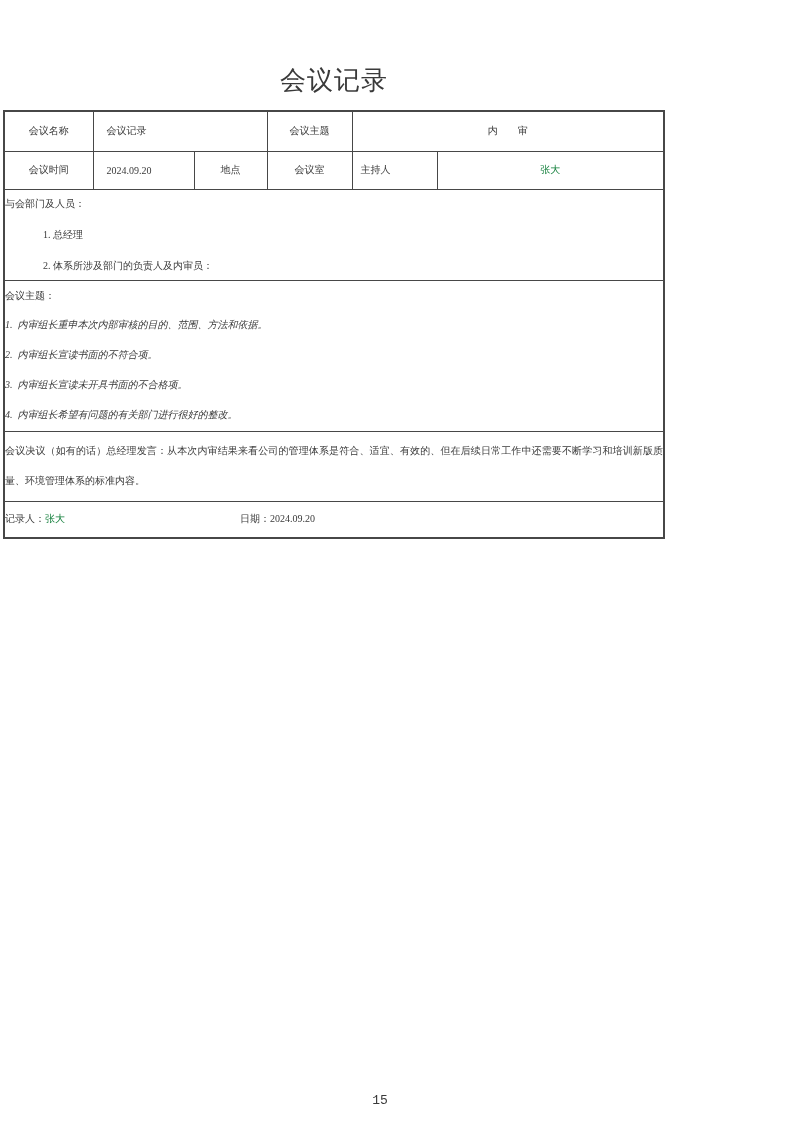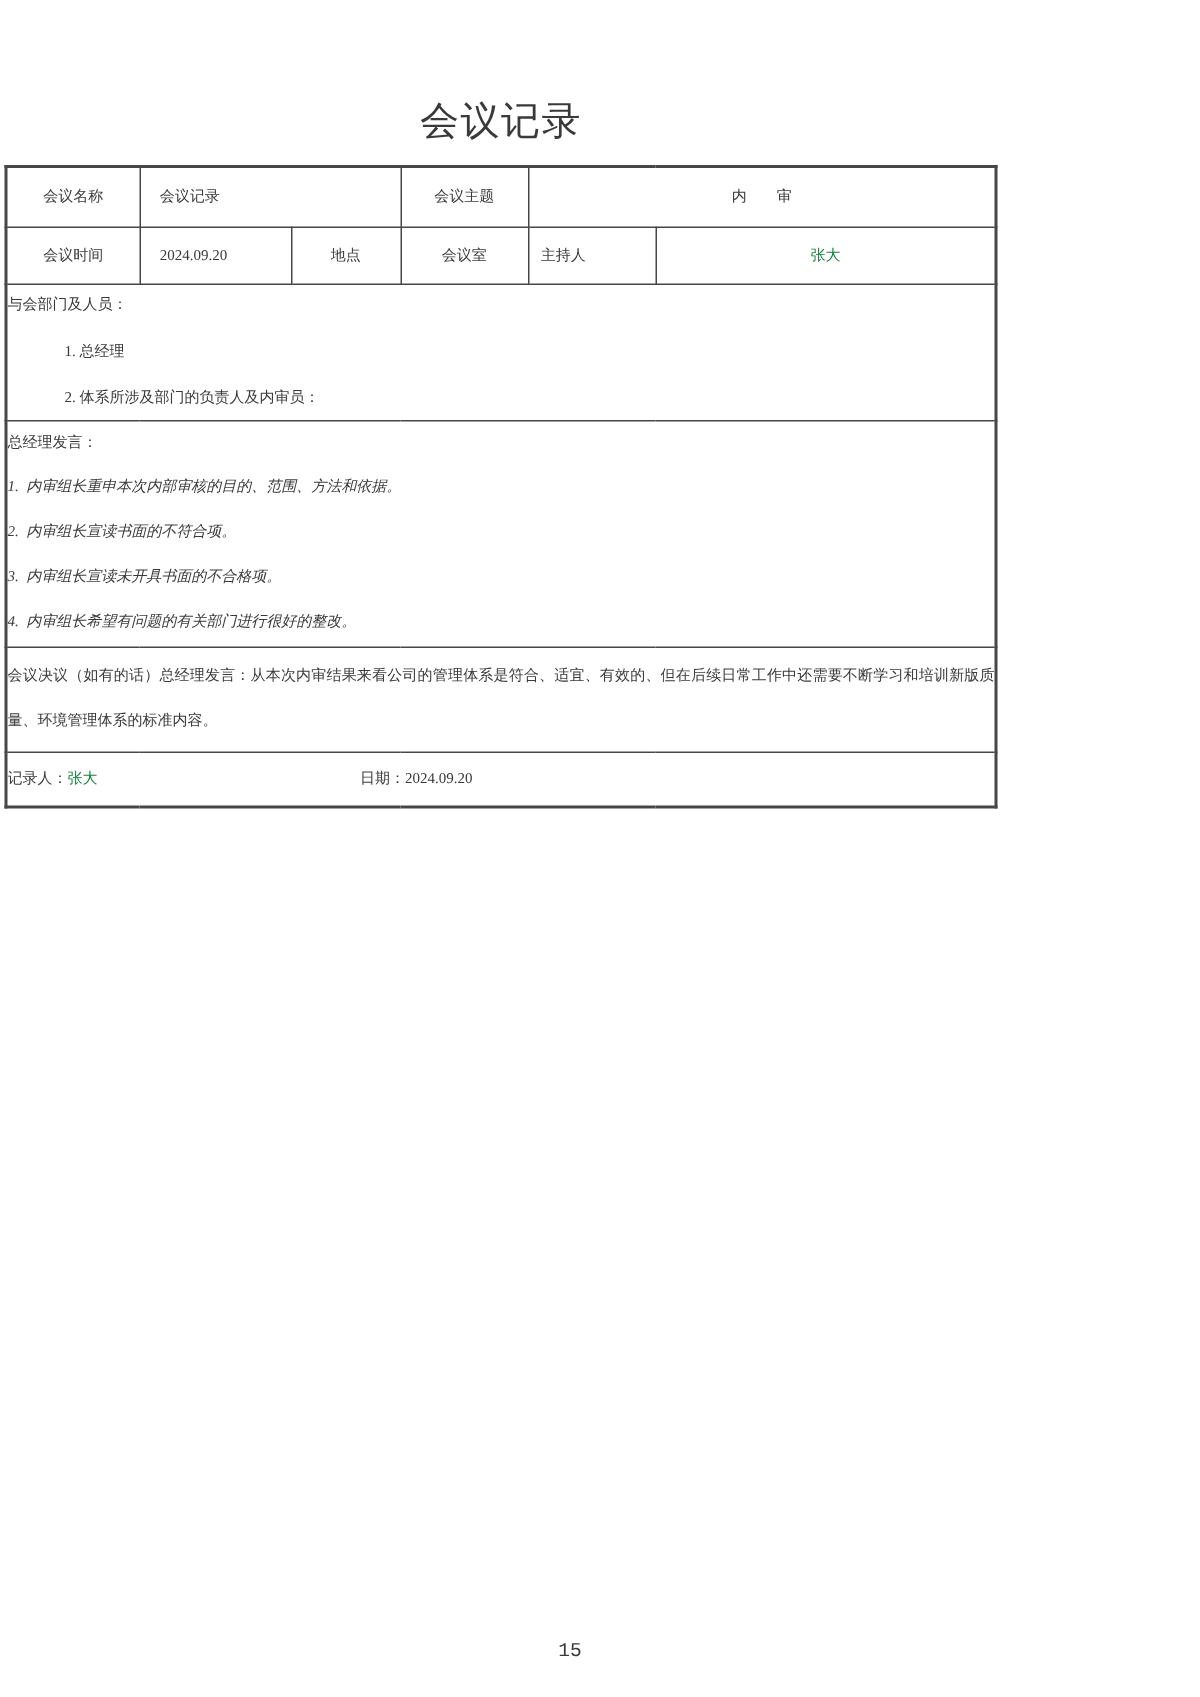--- a/index.html
+++ b/index.html
@@ -112,21 +112,21 @@
     <tr>
       <td class="block attendees-cell" colspan="6">
         <div class="block-label">与会部门及人员：</div>
         <div class="indent-attendee">1. 总经理</div>
         <div class="indent-attendee">2. 体系所涉及部门的负责人及内审员：</div>
       </td>
     </tr>
 
     <tr>
       <td class="block content-cell" colspan="6">
-        <div class="block-label">总经理发言：</div>
+        <div class="block-label">会议主题：</div>
         <div class="indent-item">1.  内审组长重申本次内部审核的目的、范围、方法和依据。</div>
         <div class="indent-item">2.  内审组长宣读书面的不符合项。</div>
         <div class="indent-item">3.  内审组长宣读未开具书面的不合格项。</div>
         <div class="indent-item">4.  内审组长希望有问题的有关部门进行很好的整改。</div>
       </td>
     </tr>
 
     <tr>
       <td class="resolution-cell" colspan="6">会议决议（如有的话）总经理发言：从本次内审结果来看公司的管理体系是符合、适宜、有效的、但在后续日常工作中还需要不断学习和培训新版质量、环境管理体系的标准内容。</td>
     </tr>

